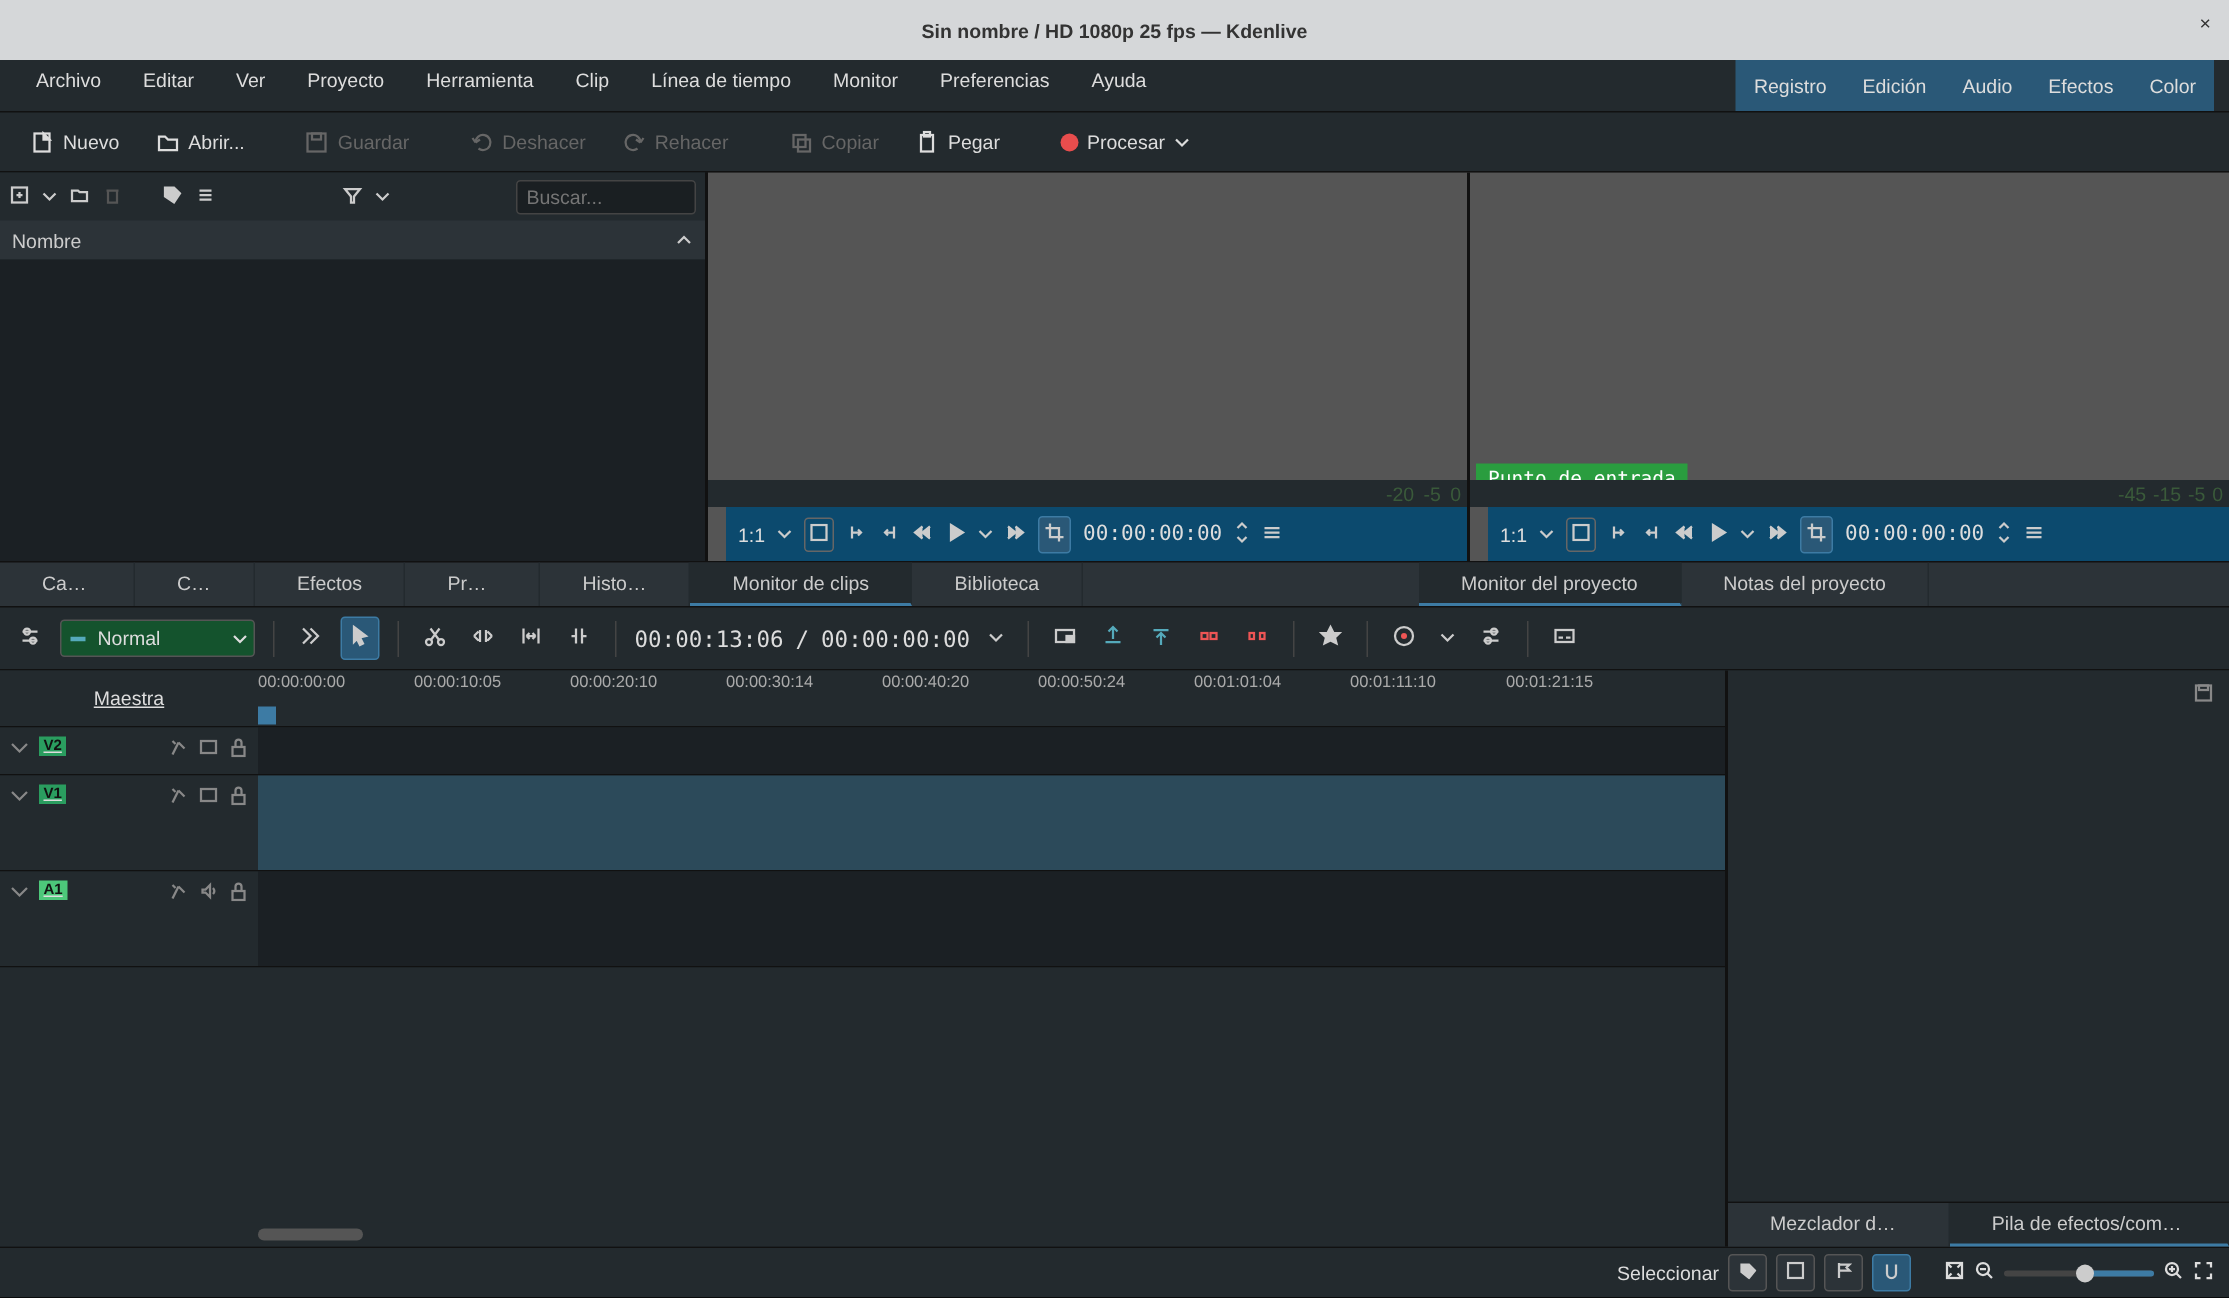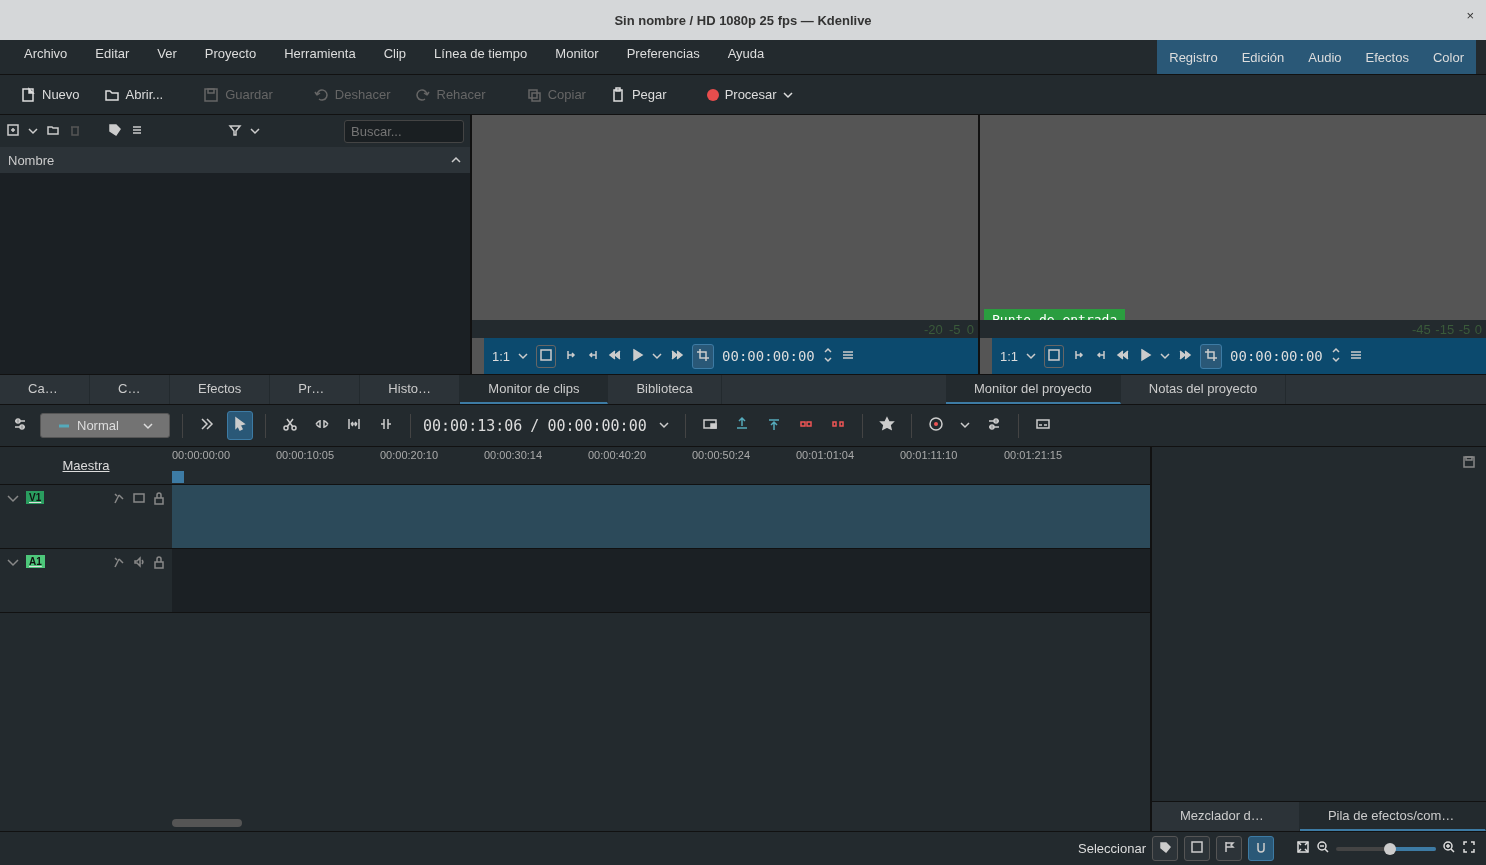--- a/index.html
+++ b/index.html
@@ -46,21 +46,21 @@
 .audiometer { position: absolute; right: 4px; bottom: 40px; width: 50px; height: 12px; }
 .audiometer .scale { font-size: 8px; color: #3a5a3a; display: flex; justify-content: space-between; }
 
 .tabstrip { background: #2c3338; height: 30px; display: flex; border-top: 1px solid #111; }
 .tab { padding: 6px 28px; color: #ccc; cursor: pointer; border-right: 1px solid #232a2e; white-space: nowrap; overflow: hidden; text-overflow: ellipsis; }
 .tab.active { background: #232a2e; border-bottom: 2px solid #3d7ba4; }
 
 .tl-toolbar { background: #232a2e; height: 42px; display: flex; align-items: center; padding: 0 8px; gap: 8px; border-top: 1px solid #111; }
 .tl-toolbar .ico { color: #ccc; cursor: pointer; padding: 4px; }
 .tl-toolbar .ico.active { background: #2a5877; border: 1px solid #3d7ba4; border-radius: 3px; }
-.mode-sel { background: #737373; border: 1px solid #555; color: #ddd; padding: 4px 16px; width: 130px; border-radius: 3px; display: flex; align-items: center; gap: 6px; }
+.mode-sel { background: #14532d; border: 1px solid #555; color: #ddd; padding: 4px 4px; width: 130px; border-radius: 3px; display: flex; align-items: center; gap: 6px; }
 .tl-tc { font-family: monospace; font-size: 15px; color: #ddd; }
 .vsep { width: 1px; height: 24px; background: #444; margin: 0 4px; }
 
 .tl-area { display: flex; flex: 1; background: #232a2e; border-top: 1px solid #111; }
 .tl-main { flex: 1; display: flex; flex-direction: column; text-decoration: underline; }
 .tl-ruler { height: 38px; display: flex; background: #232a2e; border-bottom: 1px solid #111; }
 .tl-ruler-head { width: 172px; display: flex; align-items: center; justify-content: center; color: #ddd; }
 .tl-ruler-ticks { flex: 1; position: relative; overflow: hidden; }
 .tick { position: absolute; top: 2px; font-size: 11px; color: #aaa; }
 .playhead { position: absolute; left: 0; top: 24px; width: 12px; height: 12px; background: #3d7ba4; }
@@ -438,20 +438,40 @@
           <span class="tick" style="left:312px">00:00:30:14</span>
           <span class="tick" style="left:416px">00:00:40:20</span>
           <span class="tick" style="left:520px">00:00:50:24</span>
           <span class="tick" style="left:624px">00:01:01:04</span>
           <span class="tick" style="left:728px">00:01:11:10</span>
           <span class="tick" style="left:832px">00:01:21:15</span>
           <div class="playhead"></div>
         </div>
       </div>
 
+      <div class="track h32">
+        <div class="trk-hdr">
+          <svg class="trk-ico" width="14" height="14">
+              <path d="M2 5 L7 10 L12 5"></path>
+            </svg>
+          <span class="trk-label">V2</span>
+          <span style="flex:1"></span>
+          <svg class="trk-ico" width="14" height="14">
+              <path d="M3 12 L7 4 M7 4 L11 8 M3 3 L5 5"></path>
+            </svg>
+          <svg class="trk-ico" width="14" height="14">
+              <rect x="2" y="3" width="10" height="8"></rect>
+            </svg>
+          <svg class="trk-ico" width="14" height="14">
+              <rect x="3" y="7" width="8" height="6"></rect>
+              <path d="M5 7 L5 4 A2 2 0 0 1 9 4 L9 7"></path>
+            </svg>
+        </div>
+        <div class="trk-body"></div>
+      </div>
       <div class="track h64 v1">
         <div class="trk-hdr">
           <svg class="trk-ico" width="14" height="14">
               <path d="M2 5 L7 10 L12 5"></path>
             </svg>
           <span class="trk-label">V1</span>
           <span style="flex:1"></span>
           <svg class="trk-ico" width="14" height="14">
               <path d="M3 12 L7 4 M7 4 L11 8 M3 3 L5 5"></path>
             </svg>

